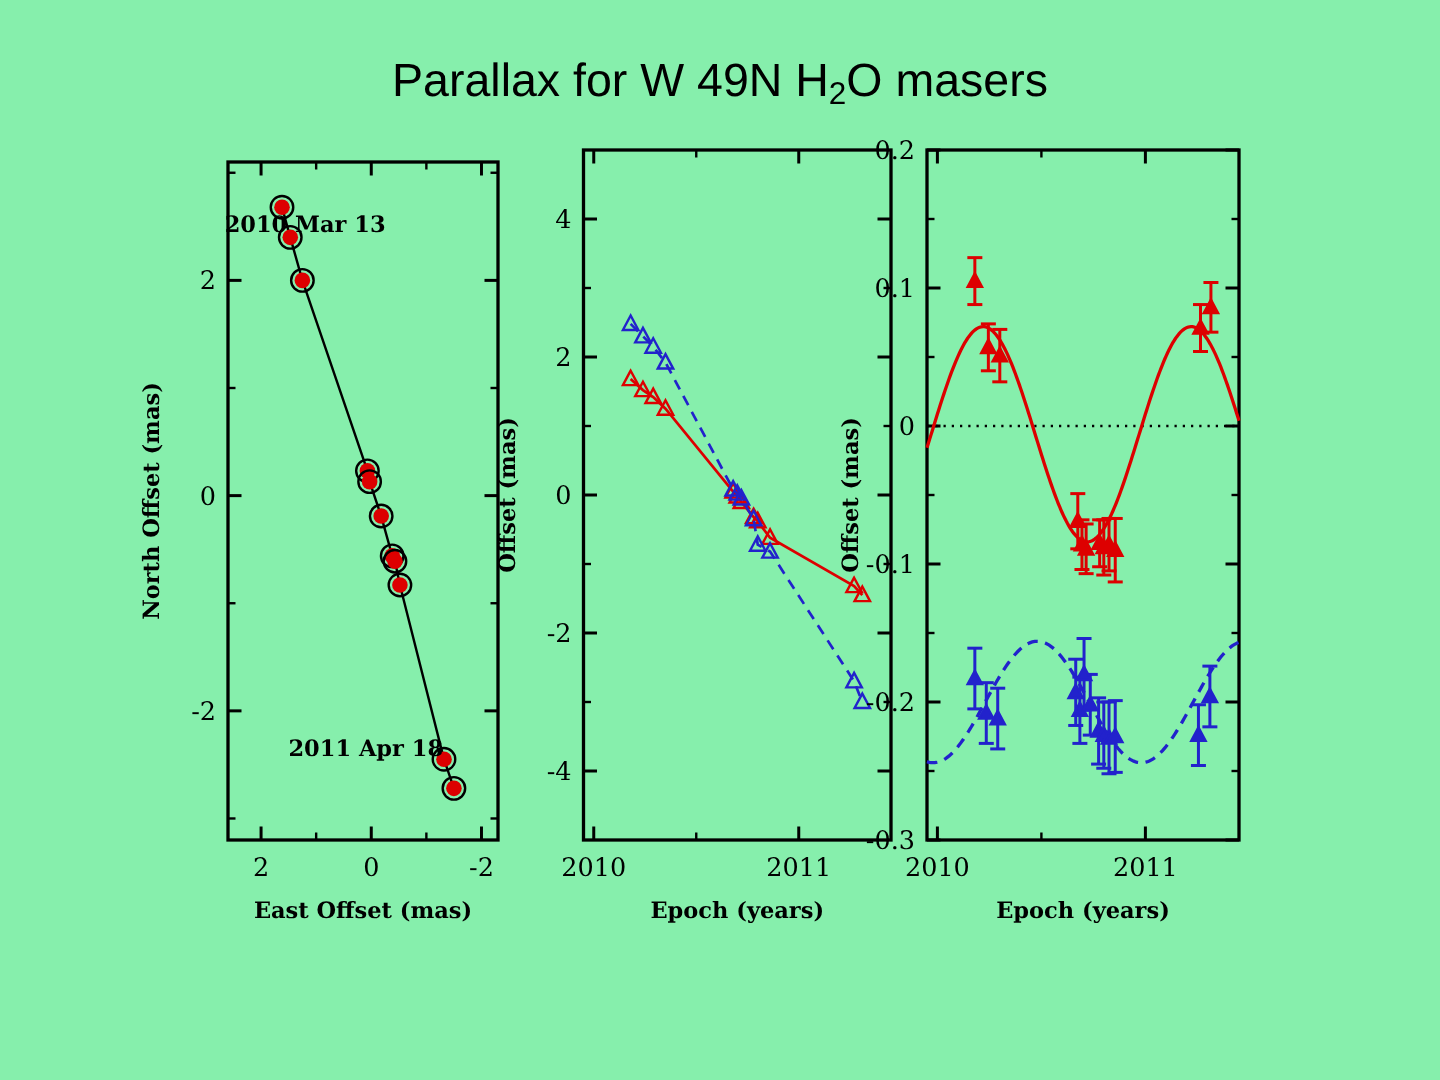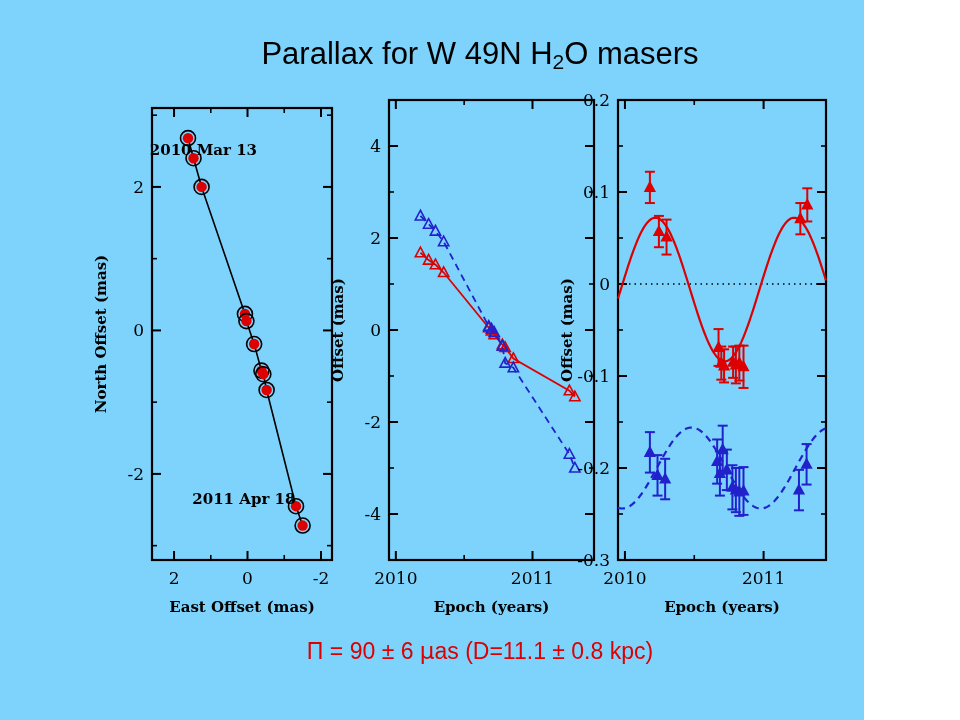--- a/index.html
+++ b/index.html
@@ -2,23 +2,23 @@
 <html><head>
 <meta charset="utf-8">
 <style>
   html, body {
     margin: 0;
     padding: 0;
     background: #ffffff;
   }
   #page {
     position: relative;
-    width: 864px;
+    width: 960px;
     height: 720px;
-    background: #7dd3fc;
+    background: #86efac;
     overflow: hidden;
     font-family: "Liberation Serif", serif;
   }
   #figure-title {
     position: absolute;
     top: 36px;
     left: 0;
     width: 960px;
     text-align: center;
     font-family: "Liberation Sans", sans-serif;
@@ -331,18 +331,14 @@
           <polygon points="732.4000000000063,482.12 727.6160000000064,491.06399999999996 737.1840000000063,491.06399999999996" fill="#2222cc" stroke="#2222cc" stroke-width="1.6"></polygon>
           <polygon points="735.866666666654,484.88000000000005 731.0826666666541,493.82400000000007 740.650666666654,493.82400000000007" fill="#2222cc" stroke="#2222cc" stroke-width="1.6"></polygon>
           <polygon points="739.3333333333334,486.72 734.5493333333334,495.664 744.1173333333334,495.664" fill="#2222cc" stroke="#2222cc" stroke-width="1.6"></polygon>
           <polygon points="743.4933333333296,485.8 738.7093333333296,494.744 748.2773333333296,494.744" fill="#2222cc" stroke="#2222cc" stroke-width="1.6"></polygon>
           <polygon points="798.9600000000088,484.88000000000005 794.1760000000088,493.82400000000007 803.7440000000088,493.82400000000007" fill="#2222cc" stroke="#2222cc" stroke-width="1.6"></polygon>
           <polygon points="806.5866666666528,459.12000000000006 801.8026666666528,468.0640000000001 811.3706666666528,468.0640000000001" fill="#2222cc" stroke="#2222cc" stroke-width="1.6"></polygon>
         </g>
       </g>
     </svg>
 
-  <div id="caption">
-    <span>Π</span>
-    <span>= 90 ± 6 </span><span class="mu">μ</span><span>as  (D=11.1 ± 0.8 kpc)</span>
-  </div>
 
 </div>
 
 </body></html>

